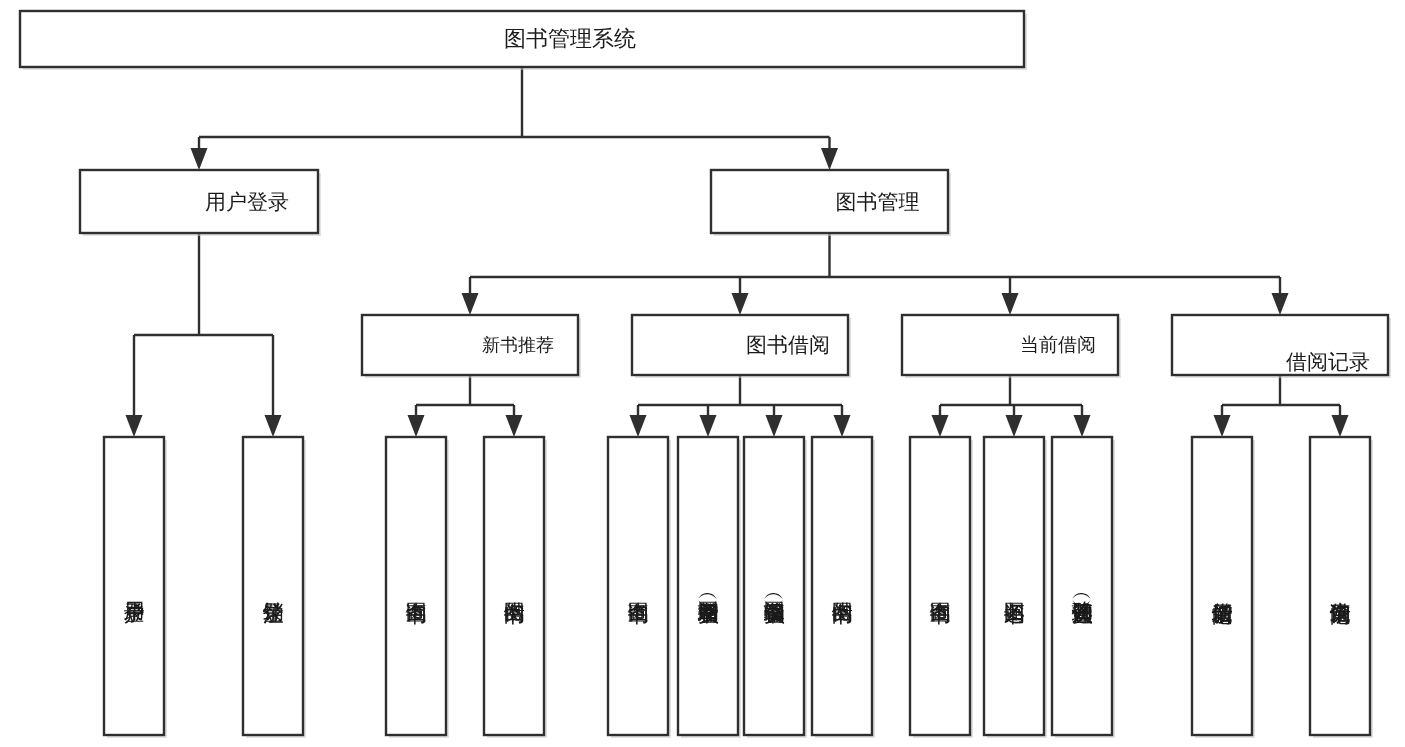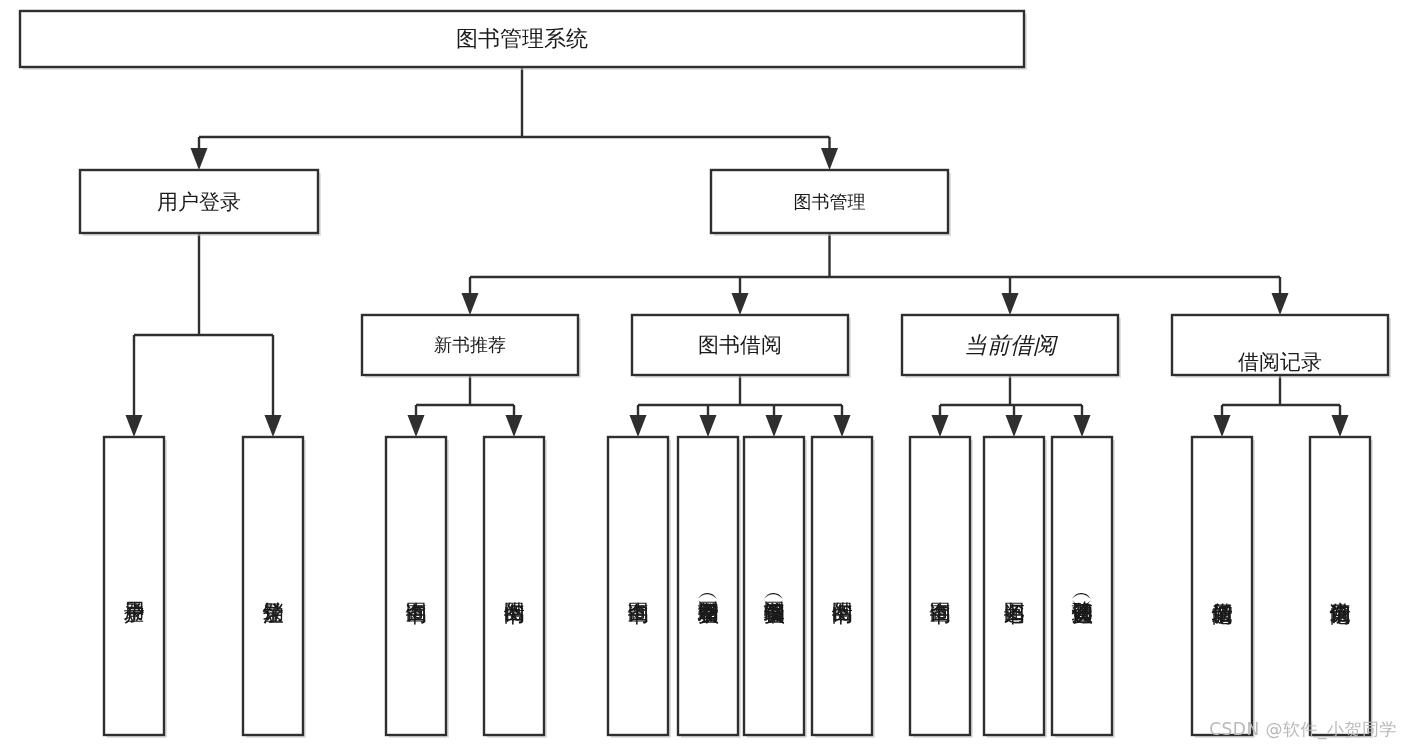--- a/index.html
+++ b/index.html
@@ -64,20 +64,21 @@
   }
   .horizontal-text-wrap {
     position: absolute;
     display: flex;
     align-items: center;
     justify-content: center;
     font-family: "DejaVu Sans", "Liberation Sans", sans-serif;
     color: #1a1a1a;
     white-space: nowrap;
     pointer-events: none;
+    padding-left: 48px;
   }
   .watermark {
     position: absolute;
     right: 8px;
     bottom: 6px;
     font-family: "DejaVu Sans", "Liberation Sans", sans-serif;
     font-size: 17px;
     color: #b9b9b9;
     letter-spacing: 0.5px;
     user-select: none;
@@ -194,27 +195,27 @@
         <rect class="node-shadow" x="1313" y="440" width="60" height="298"></rect>
         <rect class="node-box" x="1310" y="437" width="60" height="298"></rect>
       </g>
   </svg>
 
   <div class="hit-layer" id="labels-layer">
       <div class="horizontal-text-wrap" style="left: 20px; top: 11px; width: 1004px; height: 56px; font-size: 22px;">图书管理系统</div>
       <div class="node-hit" title="图书管理系统" style="left: 20px; top: 11px; width: 1004px; height: 56px;"></div>
       <div class="horizontal-text-wrap" style="left: 80px; top: 170px; width: 238px; height: 63px; font-size: 21px;">用户登录</div>
       <div class="node-hit" title="用户登录" style="left: 80px; top: 170px; width: 238px; height: 63px;"></div>
-      <div class="horizontal-text-wrap" style="left: 711px; top: 170px; width: 237px; height: 63px; font-size: 18px;">图书管理</div>
+      <div class="horizontal-text-wrap" style="left: 711px; top: 170px; width: 237px; height: 63px; font-size: 21px;">图书管理</div>
       <div class="node-hit" title="图书管理" style="left: 711px; top: 170px; width: 237px; height: 63px;"></div>
       <div class="horizontal-text-wrap" style="left: 362px; top: 315px; width: 216px; height: 60px; font-size: 18px;">新书推荐</div>
       <div class="node-hit" title="新书推荐" style="left: 362px; top: 315px; width: 216px; height: 60px;"></div>
       <div class="horizontal-text-wrap" style="left: 632px; top: 315px; width: 216px; height: 60px; font-size: 21px; text-align: center;">图书借阅</div>
       <div class="node-hit" title="图书借阅" style="left: 632px; top: 315px; width: 216px; height: 60px;"></div>
-      <div class="horizontal-text-wrap" style="left: 902px; top: 315px; width: 216px; height: 60px; font-size: 23px; font-style: italic;">当前借阅</div>
+      <div class="horizontal-text-wrap" style="left: 902px; top: 315px; width: 216px; height: 60px; font-size: 19px;">当前借阅</div>
       <div class="node-hit" title="当前借阅" style="left: 902px; top: 315px; width: 216px; height: 60px;"></div>
       <div class="horizontal-text-wrap" style="left: 1172px; top: 332px; width: 216px; height: 60px; font-size: 21px;">借阅记录</div>
       <div class="node-hit" title="借阅记录" style="left: 1172px; top: 315px; width: 216px; height: 60px;"></div>
       <div class="vertical-text-wrap" style="left: 104px; top: 437px; width: 60px; height: 298px;">用户登录</div>
       <div class="node-hit" title="用户登录" style="left: 104px; top: 437px; width: 60px; height: 298px;"></div>
       <div class="vertical-text-wrap" style="left: 243px; top: 437px; width: 60px; height: 298px;">注销登录</div>
       <div class="node-hit" title="注销登录" style="left: 243px; top: 437px; width: 60px; height: 298px;"></div>
       <div class="vertical-text-wrap" style="left: 386px; top: 437px; width: 60px; height: 298px;">查询图书</div>
       <div class="node-hit" title="查询图书" style="left: 386px; top: 437px; width: 60px; height: 298px;"></div>
       <div class="vertical-text-wrap" style="left: 484px; top: 437px; width: 60px; height: 298px;">借阅图书</div>
@@ -232,14 +233,13 @@
       <div class="vertical-text-wrap" style="left: 984px; top: 437px; width: 60px; height: 298px;">归还图书</div>
       <div class="node-hit" title="归还图书" style="left: 984px; top: 437px; width: 60px; height: 298px;"></div>
       <div class="vertical-text-wrap" style="left: 1052px; top: 437px; width: 60px; height: 298px;">确认归还（管理员）</div>
       <div class="node-hit" title="确认归还（管理员）" style="left: 1052px; top: 437px; width: 60px; height: 298px;"></div>
       <div class="vertical-text-wrap" style="left: 1192px; top: 437px; width: 60px; height: 298px;">新增借阅记录</div>
       <div class="node-hit" title="新增借阅记录" style="left: 1192px; top: 437px; width: 60px; height: 298px;"></div>
       <div class="vertical-text-wrap" style="left: 1310px; top: 437px; width: 60px; height: 298px;">查询借阅记录</div>
       <div class="node-hit" title="查询借阅记录" style="left: 1310px; top: 437px; width: 60px; height: 298px;"></div>
     </div>
 
-  <div class="watermark">CSDN @软件_小贺同学</div>
 </div>
 
 </body></html>

